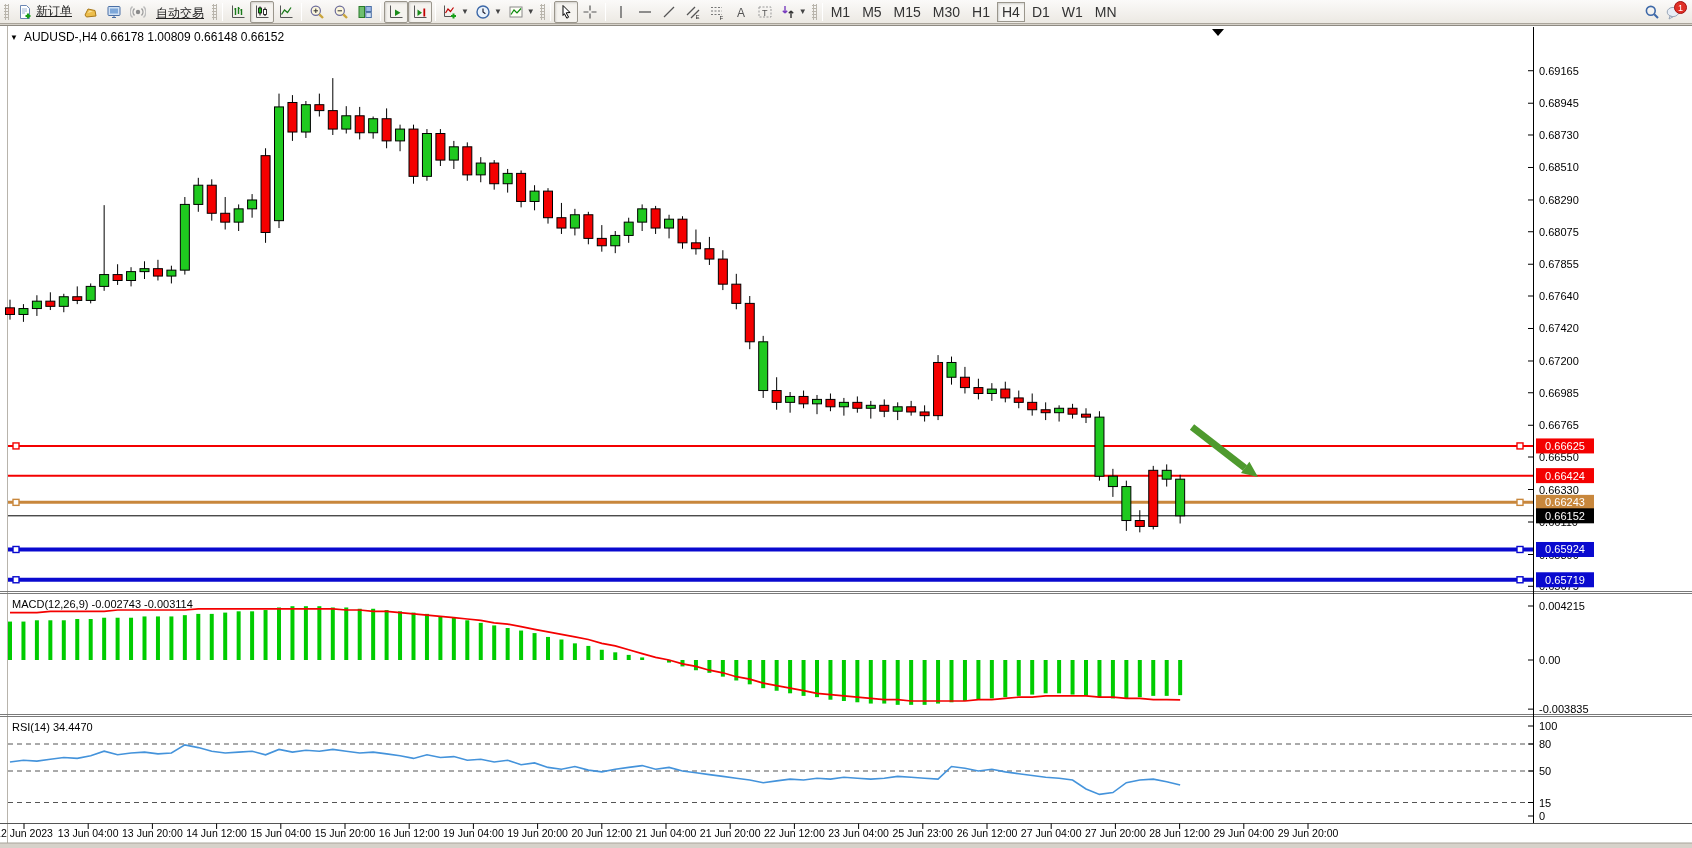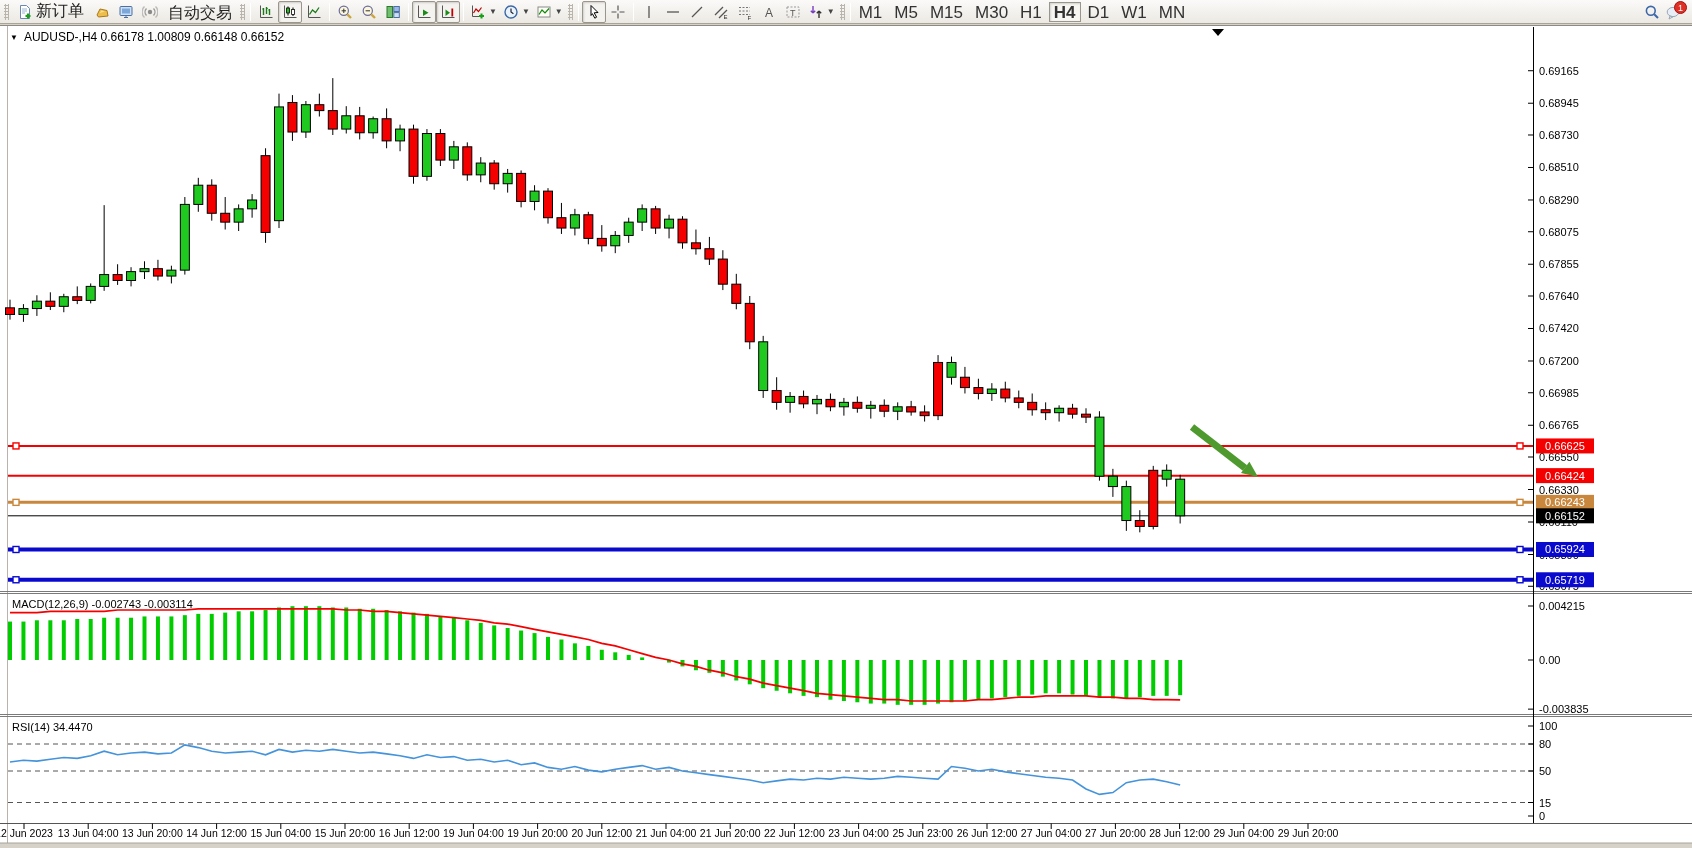--- a/index.html
+++ b/index.html
@@ -10,26 +10,26 @@
     background:linear-gradient(#fbfaf9,#ece9e3); border-bottom:1px solid #a9a49a;
     display:flex; align-items:center; padding:0 2px; }
   .grip { width:5px; height:16px; margin:0 2px;
     background-image:radial-gradient(circle,#b9b5ac 1px,transparent 1.2px);
     background-size:3px 3px; }
   .sep { width:1px; height:18px; background:#c6c2b8; border-right:1px solid #fff; margin:0 3px; }
   .tb { display:flex; align-items:center; justify-content:center; gap:3px;
     height:22px; min-width:24px; padding:0 2px; background:transparent;
     border:1px solid transparent; border-radius:2px; font-family:inherit; }
   .tb.pressed { border-color:#9a968c; background:#f5f3ef; box-shadow:inset 1px 1px 2px rgba(0,0,0,.15); }
-  .tb .tlabel { font-size:16px; color:#222; white-space:nowrap; }
+  .tb .tlabel { font-size:12px; color:#222; white-space:nowrap;text-decoration:underline; }
   .ic { width:16px; height:16px; display:block; }
   .dd { font-size:8px; color:#444; line-height:1; }
   .tf { height:20px; min-width:26px; padding:0 4px; border:1px solid transparent;
-    background:transparent; font-size:17px; color:#333; font-family:inherit; }
-  .tf.pressed { border-color:#9a968c; background:#f7f6f3; box-shadow:inset 1px 1px 2px rgba(0,0,0,.15);font-weight:bold; }
+    background:transparent; font-size:14px; color:#333; font-family:inherit; }
+  .tf.pressed { border-color:#9a968c; background:#f7f6f3; box-shadow:inset 1px 1px 2px rgba(0,0,0,.15); }
   .tb-right { margin-left:auto; display:flex; align-items:center; gap:6px; padding-right:8px; }
   .badge-wrap { position:relative; }
   
   .chart-window { position:absolute; top:25px; left:0; width:1692px; height:823px;
     background:#fff; }
   .chart-title { position:absolute; top:5px; left:10px; font-size:12px; color:#000;
     display:flex; align-items:center; gap:6px; z-index:5; }
   .chart-title .tri { font-size:8px; color:#000; }
   svg.canvas { position:absolute; top:0; left:0; }
 </style>

